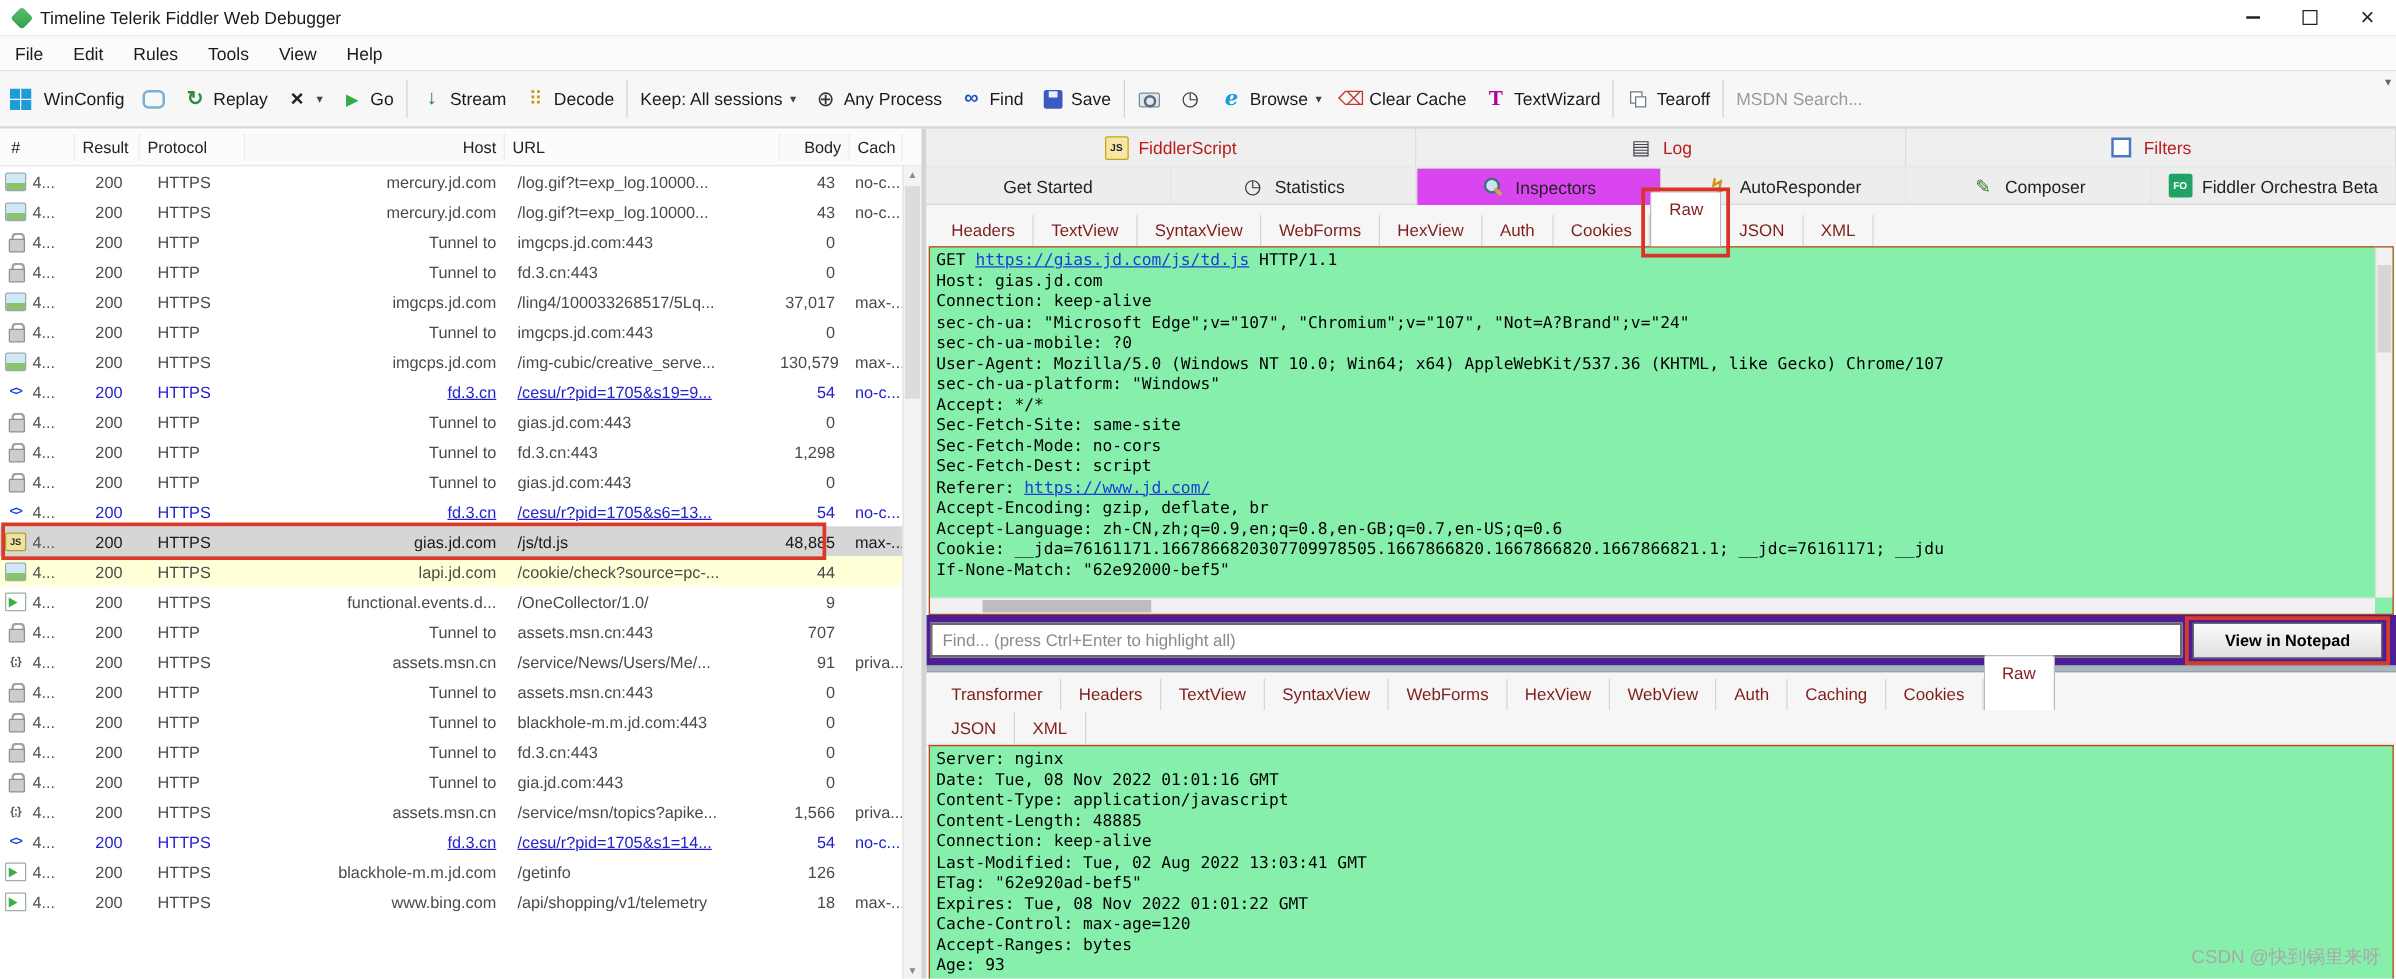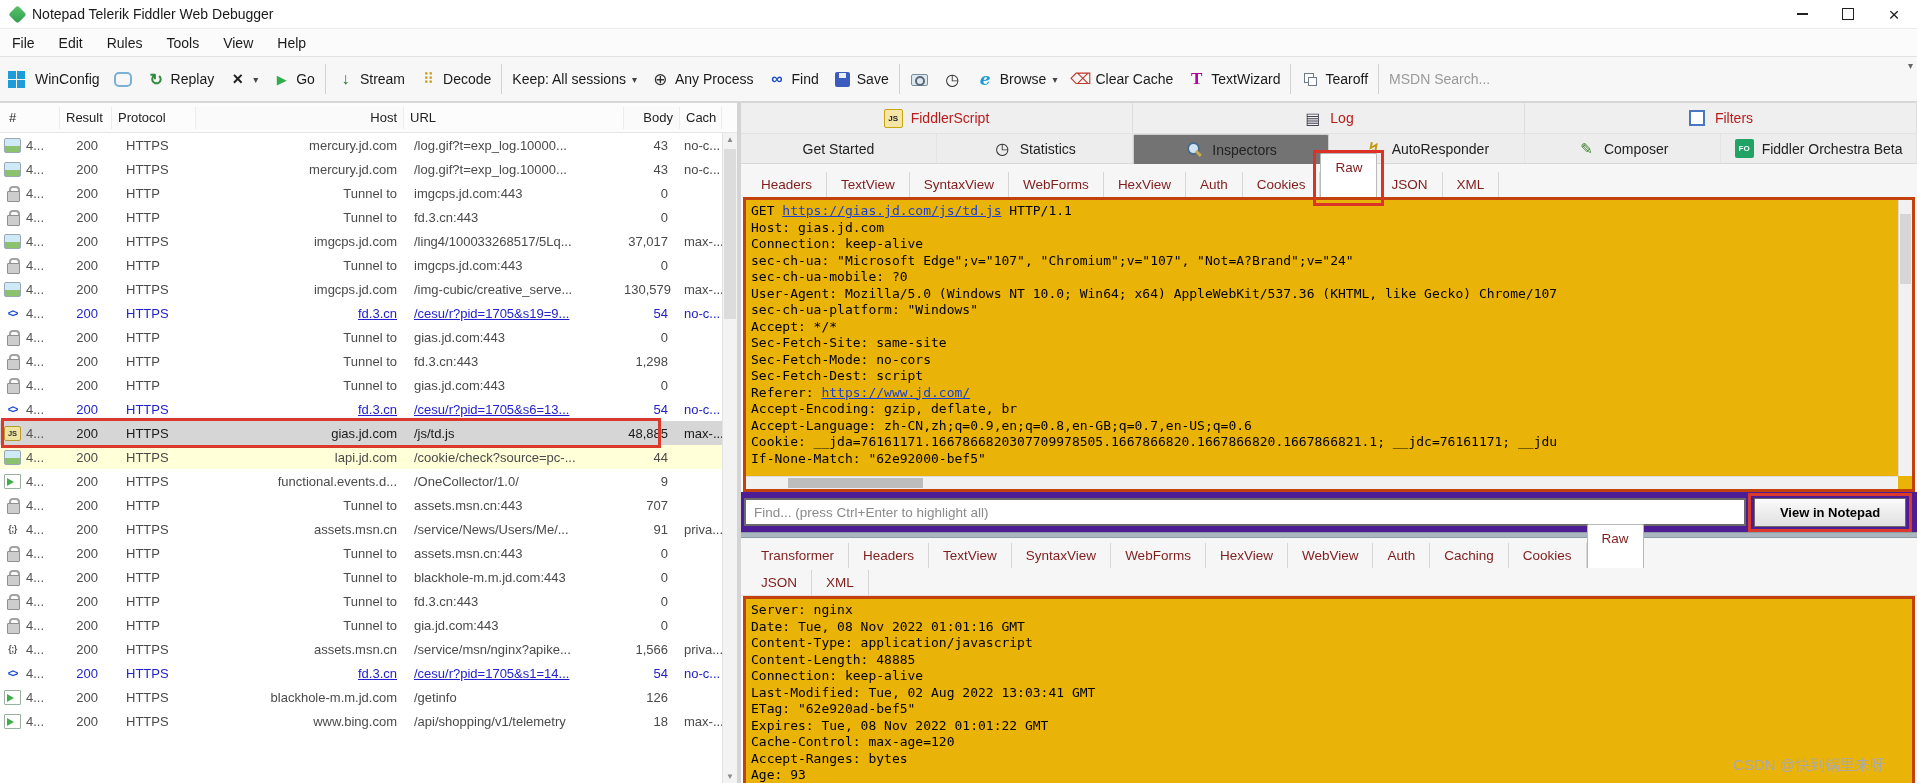--- a/index.html
+++ b/index.html
@@ -85,21 +85,21 @@
   .vscroll { position:absolute; top:30px; right:0; bottom:0; width:15px; background:#f3f3f3; border-left:1px solid #e2e2e2; }
   .vscroll .arr { position:absolute; left:0; right:0; text-align:center; font-size:8px; color:#8a8a8a; }
   .vscroll .arr.up { top:2px; } .vscroll .arr.down { bottom:2px; }
   .vthumb { position:absolute; left:1px; right:1px; top:16px; height:170px; background:#dcdcdc; }
   
   .right { flex:1; display:flex; flex-direction:column; background:#fafafa; min-width:0; }
   .tabrow1 { height:31px; display:flex; background:#efefef; border-bottom:1px solid #e2e2e2; }
   .tabrow1 .btab { flex:1; display:flex; align-items:center; justify-content:center; gap:8px; font-size:14px; border-right:1px solid #dedede; color:#b91c1c; }
   .tabrow2 { height:30px; display:flex; background:#ededed; border-bottom:1px solid #d8d8d8; }
   .tabrow2 .btab { flex:1; display:flex; align-items:center; justify-content:center; gap:8px; font-size:14px; color:#222; border-right:1px solid #e4e4e4; }
-  .tabrow2 .btab.sel { background:#737373; border:1px solid #cfcfcf; border-bottom:none; margin-bottom:-1px; z-index:2; border-radius:2px 2px 0 0; }
+  .tabrow2 .btab.sel { background:#d946ef; border:1px solid #cfcfcf; border-bottom:none; margin-bottom:-1px; z-index:2; border-radius:2px 2px 0 0; }
   .ti { width:19px; height:19px; display:inline-flex; align-items:center; justify-content:center; position:relative; flex:none; }
   .ti-fiddlerscript { background:#f5e6a8; border:1px solid #c9a40a; border-radius:2px; }
   .ti-fiddlerscript::before { content:"JS"; font-size:8px; font-weight:bold; color:#222; }
   .ti-log::before { content:"▤"; color:#445; font-size:16px; }
   .ti-filters::before { content:""; width:12px; height:12px; border:2px solid #4a78c0; background:#fff; }
   .ti-timeline::before { content:"≣"; color:#1fa89b; font-size:17px; font-weight:bold; }
   .ti-clock::before { content:"◷"; color:#333; font-size:16px; }
   .ti-magnifier::before { content:""; position:absolute; width:9px; height:9px; border:2px solid #4a6a8a; border-radius:50%; left:2px; top:2px; background:#cfe3f2; }
   .ti-magnifier::after { content:""; position:absolute; width:7px; height:2.5px; background:#caa94a; transform:rotate(45deg); left:10px; top:12px; }
   .ti-bolt::before { content:"↯"; color:#c79810; font-weight:bold; font-size:16px; }
@@ -108,46 +108,46 @@
   .ti-fo::before { content:"FO"; color:#fff; font-size:8px; font-weight:bold; }
   
   .itabs { display:flex; align-items:flex-end; background:#f6f6f6; padding:0 6px; }
   .itabs.req { height:33px; }
   .itabs.resp { height:30px; }
   .itabs.resp2 { height:28px; border-bottom:1px solid #e0e0e0; }
   .itab { padding:0 14px; height:25px; line-height:25px; font-size:13.5px; color:#7f1d1d; border-right:1px solid #d6d6d6; white-space:nowrap; position:relative; }
   .itab.sel { background:#fff; border:1px solid #b9b9b9; border-bottom:none; height:44px; line-height:28px; border-radius:2px 2px 0 0; z-index:2; }
   .itab.tab-redbox::after { content:""; position:absolute; inset:-4px -8px -9px -8px; border:3px solid #db3327; z-index:5; }
   
-  .rawbox { position:relative; margin:0 2px; border:3px solid #c2410c; background:#eab308; overflow:hidden; }
+  .rawbox { position:relative; margin:0 2px; border:1px solid #c2410c; background:#86efac; overflow:hidden; }
   .req-box { height:295px; flex:none; }
   .resp-box { flex:1; margin-bottom:0; border-bottom:none; }
   .raw-text { position:absolute; inset:3px 16px 14px 5px; overflow:hidden; font-family:"DejaVu Sans Mono", monospace; font-size:13px; line-height:16.5px; color:#000; white-space:pre; }
   .resp-box .raw-text { inset:3px 5px 0 5px; }
   .raw-link { color:#1a3fd4; text-decoration:underline; }
   .vsb { position:absolute; top:0; right:0; bottom:13px; width:14px; background:#f1f1f1; border-left:1px solid #dcdcdc; }
   .vsb-thumb { position:absolute; left:1px; right:1px; top:14px; height:70px; background:#d6d6d6; }
   .hsb { position:absolute; left:0; right:14px; bottom:0; height:13px; background:#f1f1f1; border-top:1px solid #dcdcdc; }
   .hsb-thumb { position:absolute; top:1px; bottom:1px; left:42px; width:135px; background:#bdbdbd; }
   
   .findbar { height:40px; display:flex; align-items:center; padding:5px 3px; gap:8px; background:#4c1d95; }
   .find-input { flex:1; height:28px; border:2px solid #6a6a6a; background:#fff; font-size:13.5px; padding:0 8px; font-family:"Liberation Sans", sans-serif; color:#333; outline:none; }
   .find-input::placeholder { color:#8a8a8a; opacity:1; }
   .notepad-btn { position:relative; width:152px; height:29px; background:linear-gradient(#fafafa,#e0e0e0); border:1px solid #6a6a6a; font-weight:bold; font-size:13px; font-family:"Liberation Sans", sans-serif; color:#000; margin-right:8px; }
   .notepad-btn::after { content:""; position:absolute; inset:-6px -7px; border:3px solid #d93a2b; }
   .hsplit { height:6px; background:#a9b6bf; border-top:1px solid #8e9aa5; border-bottom:1px solid #8e9aa5; }
   
-  .watermark { position:fixed; right:32px; bottom:8px; color:#a9a9a9; font-size:15px; z-index:10; }
+  .watermark { position:fixed; right:12px; bottom:8px; color:#a9a9a9; font-size:15px; z-index:10; }
 </style>
 </head>
 <body>
 
 <div class="titlebar">
   <span class="app-icon"></span>
-  <span>Notepad Telerik Fiddler Web Debugger</span>
+  <span>Timeline Telerik Fiddler Web Debugger</span>
   <div class="win-controls">
     <span class="wc wc-min"></span>
     <span class="wc wc-max"></span>
     <span class="wc wc-close"></span>
   </div>
 </div>
 
 <div class="menubar">
     <div class="menu-item">File</div>
     <div class="menu-item">Edit</div>
@@ -457,21 +457,21 @@
           <span class="s-cell sc-url">gia.jd.com:443</span>
           <span class="s-cell sc-body">0</span>
           <span class="s-cell sc-cache"></span>
         </div>
         <div class="s-row">
           <span class="s-icon si-json">{;}</span>
           <span class="s-cell sc-num">4...</span>
           <span class="s-cell sc-result">200</span>
           <span class="s-cell sc-protocol">HTTPS</span>
           <span class="s-cell sc-host">assets.msn.cn</span>
-          <span class="s-cell sc-url">/service/msn/nginx?apike...</span>
+          <span class="s-cell sc-url">/service/msn/topics?apike...</span>
           <span class="s-cell sc-body">1,566</span>
           <span class="s-cell sc-cache">priva...</span>
         </div>
         <div class="s-row blue">
           <span class="s-icon si-code">&lt;&gt;</span>
           <span class="s-cell sc-num">4...</span>
           <span class="s-cell sc-result">200</span>
           <span class="s-cell sc-protocol">HTTPS</span>
           <span class="s-cell sc-host">fd.3.cn</span>
           <span class="s-cell sc-url">/cesu/r?pid=1705&amp;s1=14...</span>

